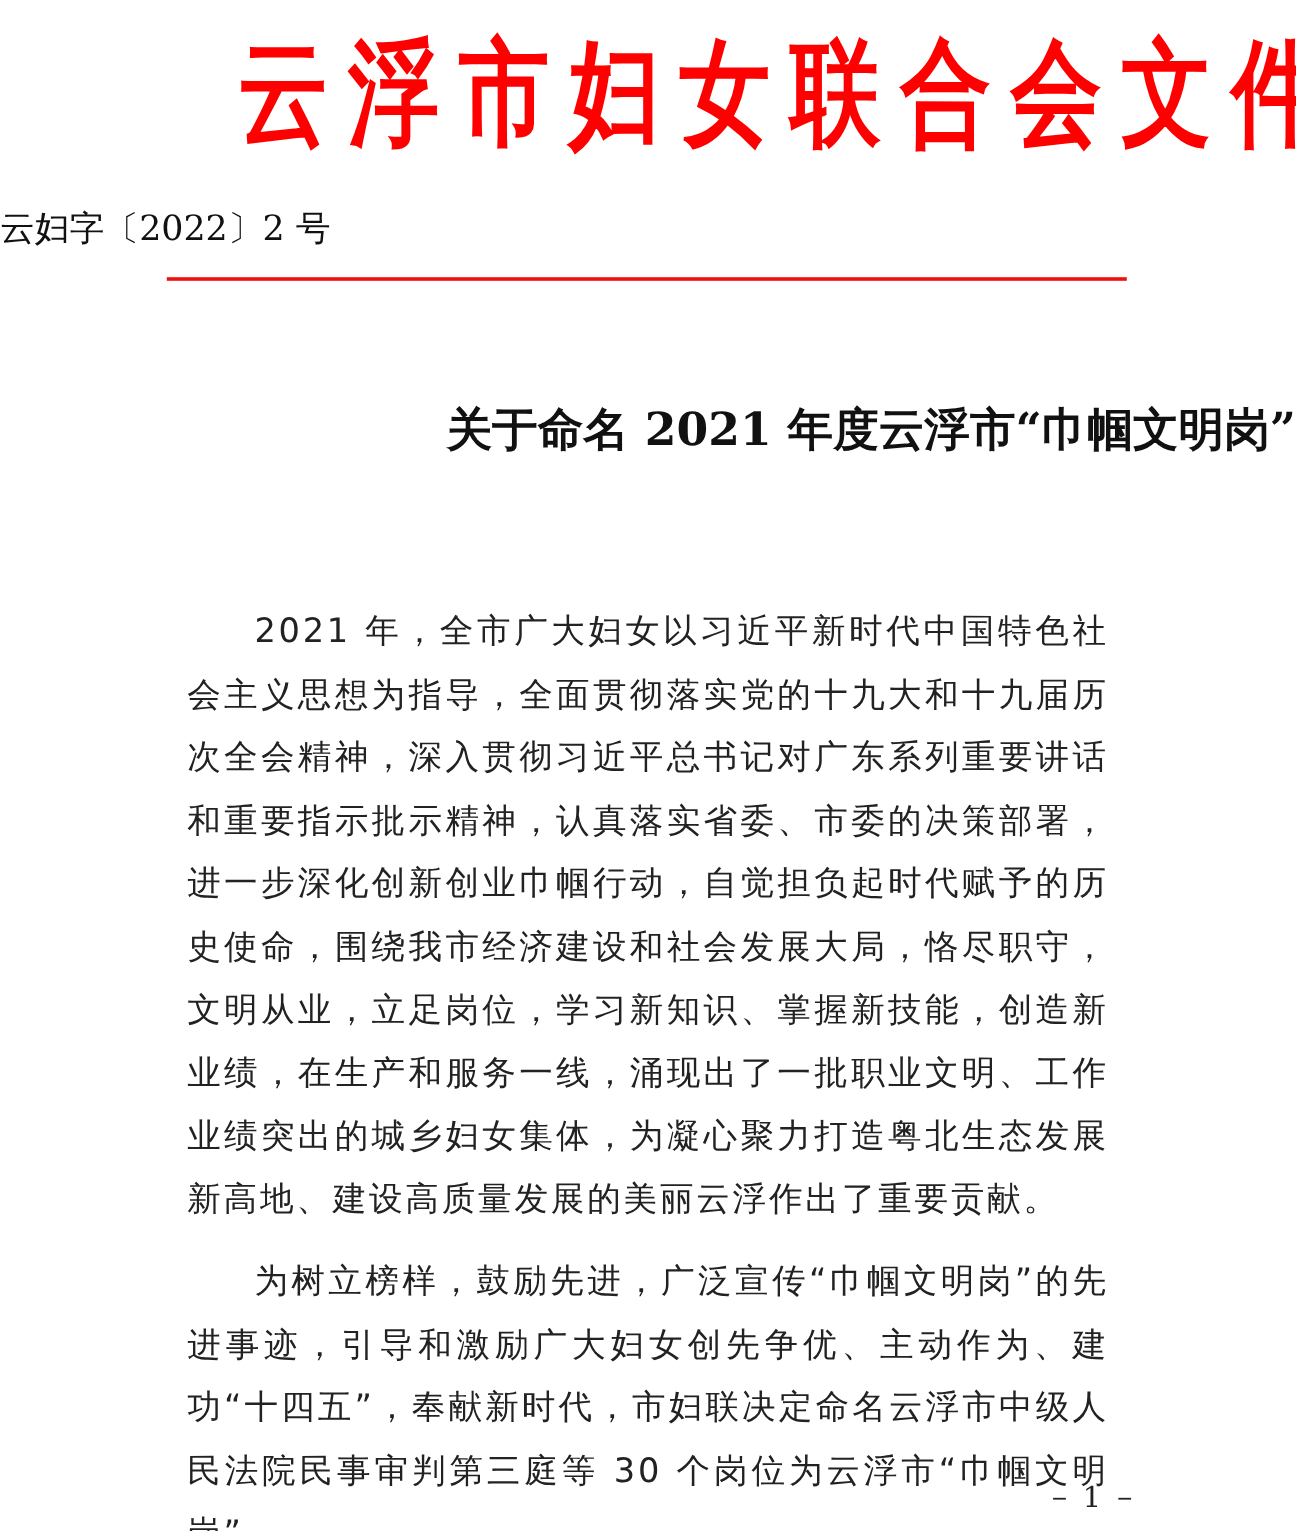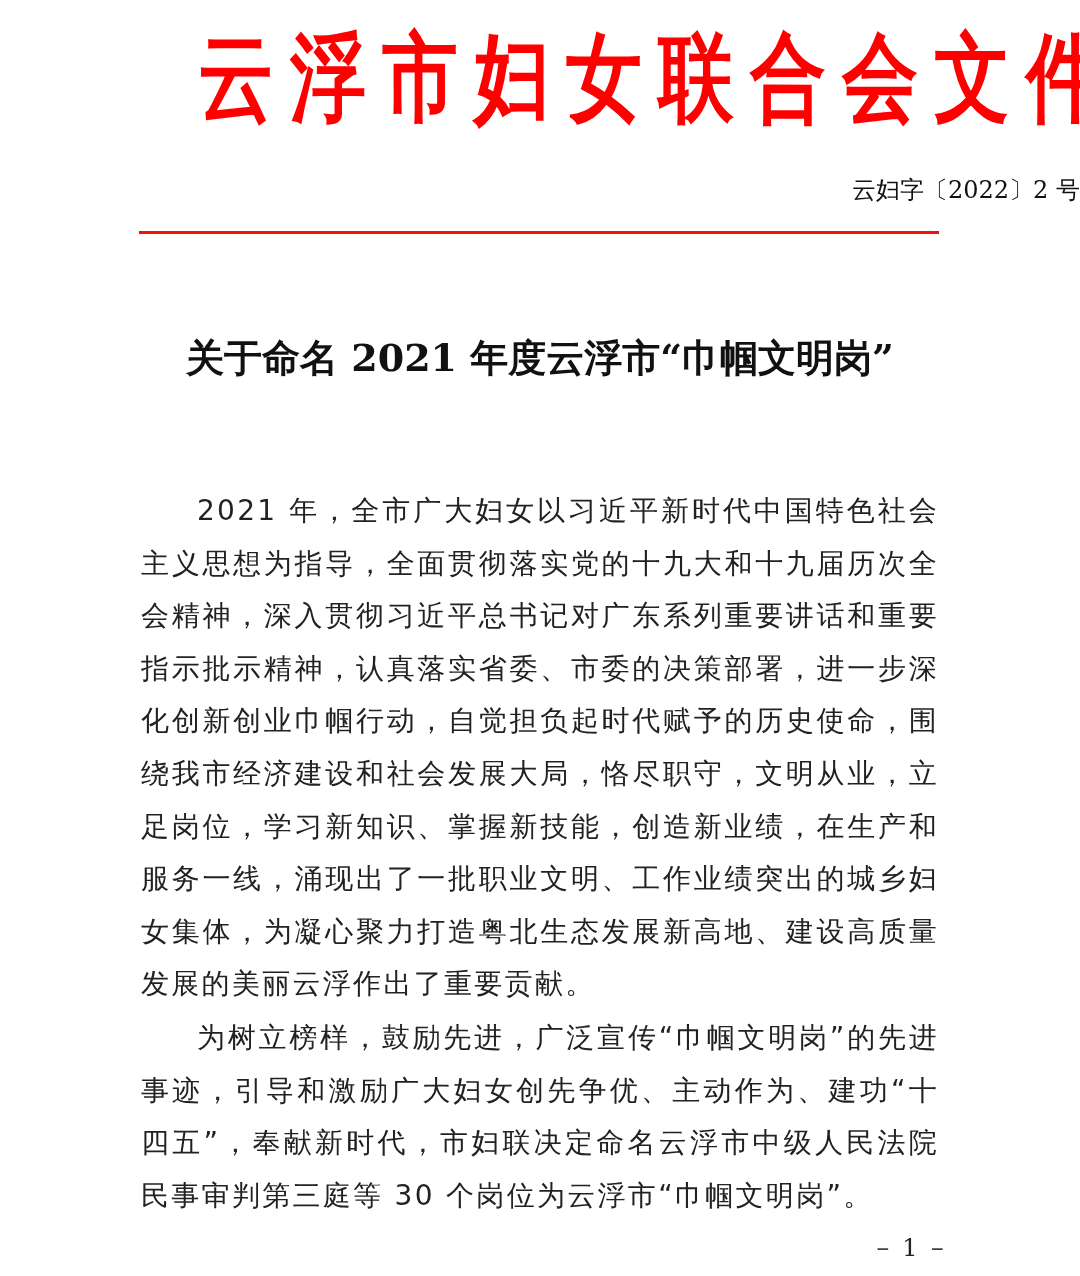--- a/index.html
+++ b/index.html
@@ -6,35 +6,35 @@
   body { width: 1080px; height: 1276px; position: relative; overflow: hidden; }
   .page { position: absolute; left: 0; top: 0; width: 1080px; height: 1276px; background: #fff; }
   .masthead {
     position: absolute; left: 190px; top: 22px; width: 710px; height: 110px;
     display: flex; justify-content: space-between; align-items: center;
     color: #ff0000; font-family: "DejaVu Serif", serif; font-size: 92px; font-weight: bold;
     line-height: 110px; transform: scaleY(1.05);
   }
   .masthead span { display: inline-block; transform: scaleX(0.82); }
   .docno {
-    position: absolute; left: 0; width: 1080px; top: 168px; text-align: right;
-    font-family: "DejaVu Serif", serif; font-size: 24px; color: #111; line-height: 44px;
+    position: absolute; left: 0; width: 1080px; top: 168px; text-align: left;
+    font-family: "DejaVu Serif", serif; font-size: 29px; color: #111; line-height: 44px;
   }
   .redrule { position: absolute; left: 139px; top: 231px; width: 800px; height: 3px; background: #ee1111; }
   .title {
-    position: absolute; left: 0; width: 1080px; top: 332px; text-align: center;
+    position: absolute; left: 0; width: 1080px; top: 332px; text-align: right;
     font-family: "DejaVu Serif", serif; font-weight: bold; font-size: 38px; color: #111;
     line-height: 52px;
   }
   .body {
     position: absolute; left: 140px; top: 484px; width: 800px;
     font-family: "DejaVu Sans", sans-serif; font-size: 28px; color: #222;
     line-height: 52.6px; letter-spacing: 2.3px; text-align: justify;
   }
-  .body p { margin: 1px; text-indent: 2em; }
+  .body p { margin: 16px; text-indent: 2em; }
   .pageno {
     position: absolute; left: 860px; top: 1232px; width: 100px; text-align: center;
     font-family: "DejaVu Serif", serif; font-size: 24px; color: #222;
   }
 </style>
 </head>
 <body>
 
 <div class="page">
   <div class="masthead">

